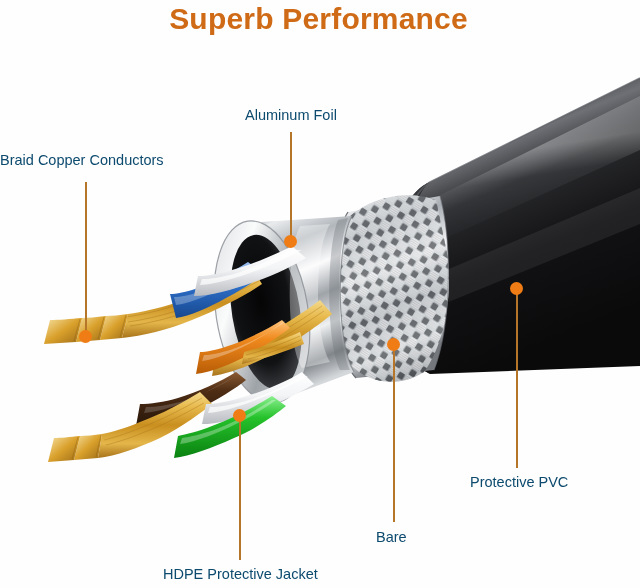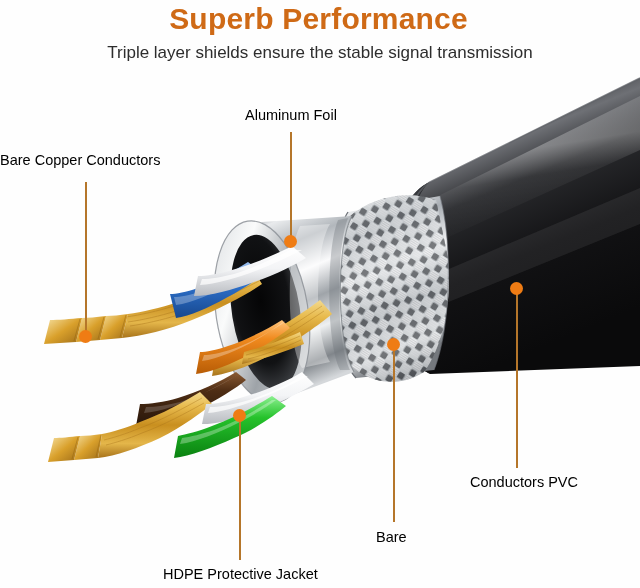--- a/index.html
+++ b/index.html
@@ -32,21 +32,21 @@
     left: 0;
     width: 640px;
     text-align: center;
     font-size: 17px;
     font-weight: normal;
     color: #2d2d2d;
   }
   .callout-label {
     position: absolute;
     font-size: 14.5px;
-    color: #000000;
+    color: #0c4a6e;
     white-space: nowrap;
   }
   .leader-line {
     position: absolute;
     width: 2px;
     background: #b5762a;
   }
   .leader-dot {
     position: absolute;
     width: 13px;
@@ -60,21 +60,20 @@
     width: 640px;
     height: 588px;
   }
 </style>
 </head>
 <body>
 
 <div id="stage">
 
   <div id="title">Superb Performance</div>
-  <div id="subtitle">Triple layer shields ensure the stable signal transmission</div>
 
   <svg class="art" viewBox="0 0 640 588">
     <defs>
 
       <linearGradient id="pvcGrad" x1="0" y1="0" x2="0.35" y2="1">
         <stop offset="0%" stop-color="#3c3d40"></stop>
         <stop offset="14%" stop-color="#0d0d0f"></stop>
         <stop offset="34%" stop-color="#6e7075"></stop>
         <stop offset="47%" stop-color="#2a2b2e"></stop>
         <stop offset="70%" stop-color="#121214"></stop>
@@ -314,33 +313,33 @@
         <path d="M 300 332 C 282 340 260 348 244 352 L 242 364 C 260 360 284 352 304 344 Z" fill="url(#copperGrad)" opacity="0.98"></path>
         <g stroke="#a8731a" stroke-width="0.7" opacity="0.6" fill="none">
           <path d="M 300 336 C 282 344 262 351 246 355"></path>
           <path d="M 301 340 C 284 348 264 355 248 359"></path>
         </g>
       </g>
     </g>
   </svg>
 
   <div>
-    <div class="callout-label" style="left:0px; top:152px;">Bare Copper Conductors</div>
+    <div class="callout-label" style="left:0px; top:152px;">Braid Copper Conductors</div>
     <div class="leader-line" style="left:85px; top:182px; height:152px;"></div>
     <div class="leader-dot" style="left:79px; top:330px;"></div>
   </div>
 
   <div>
     <div class="callout-label" style="left:245px; top:107px;">Aluminum Foil</div>
     <div class="leader-line" style="left:290px; top:132px; height:108px;"></div>
     <div class="leader-dot" style="left:284px; top:235px;"></div>
   </div>
 
   <div>
-    <div class="callout-label" style="left:470px; top:474px;">Conductors PVC</div>
+    <div class="callout-label" style="left:470px; top:474px;">Protective PVC</div>
     <div class="leader-line" style="left:516px; top:292px; height:176px;"></div>
     <div class="leader-dot" style="left:510px; top:282px;"></div>
   </div>
 
   <div>
     <div class="callout-label" style="left:376px; top:529px;">Bare</div>
     <div class="leader-line" style="left:393px; top:347px; height:175px;"></div>
     <div class="leader-dot" style="left:387px; top:338px;"></div>
   </div>
 

